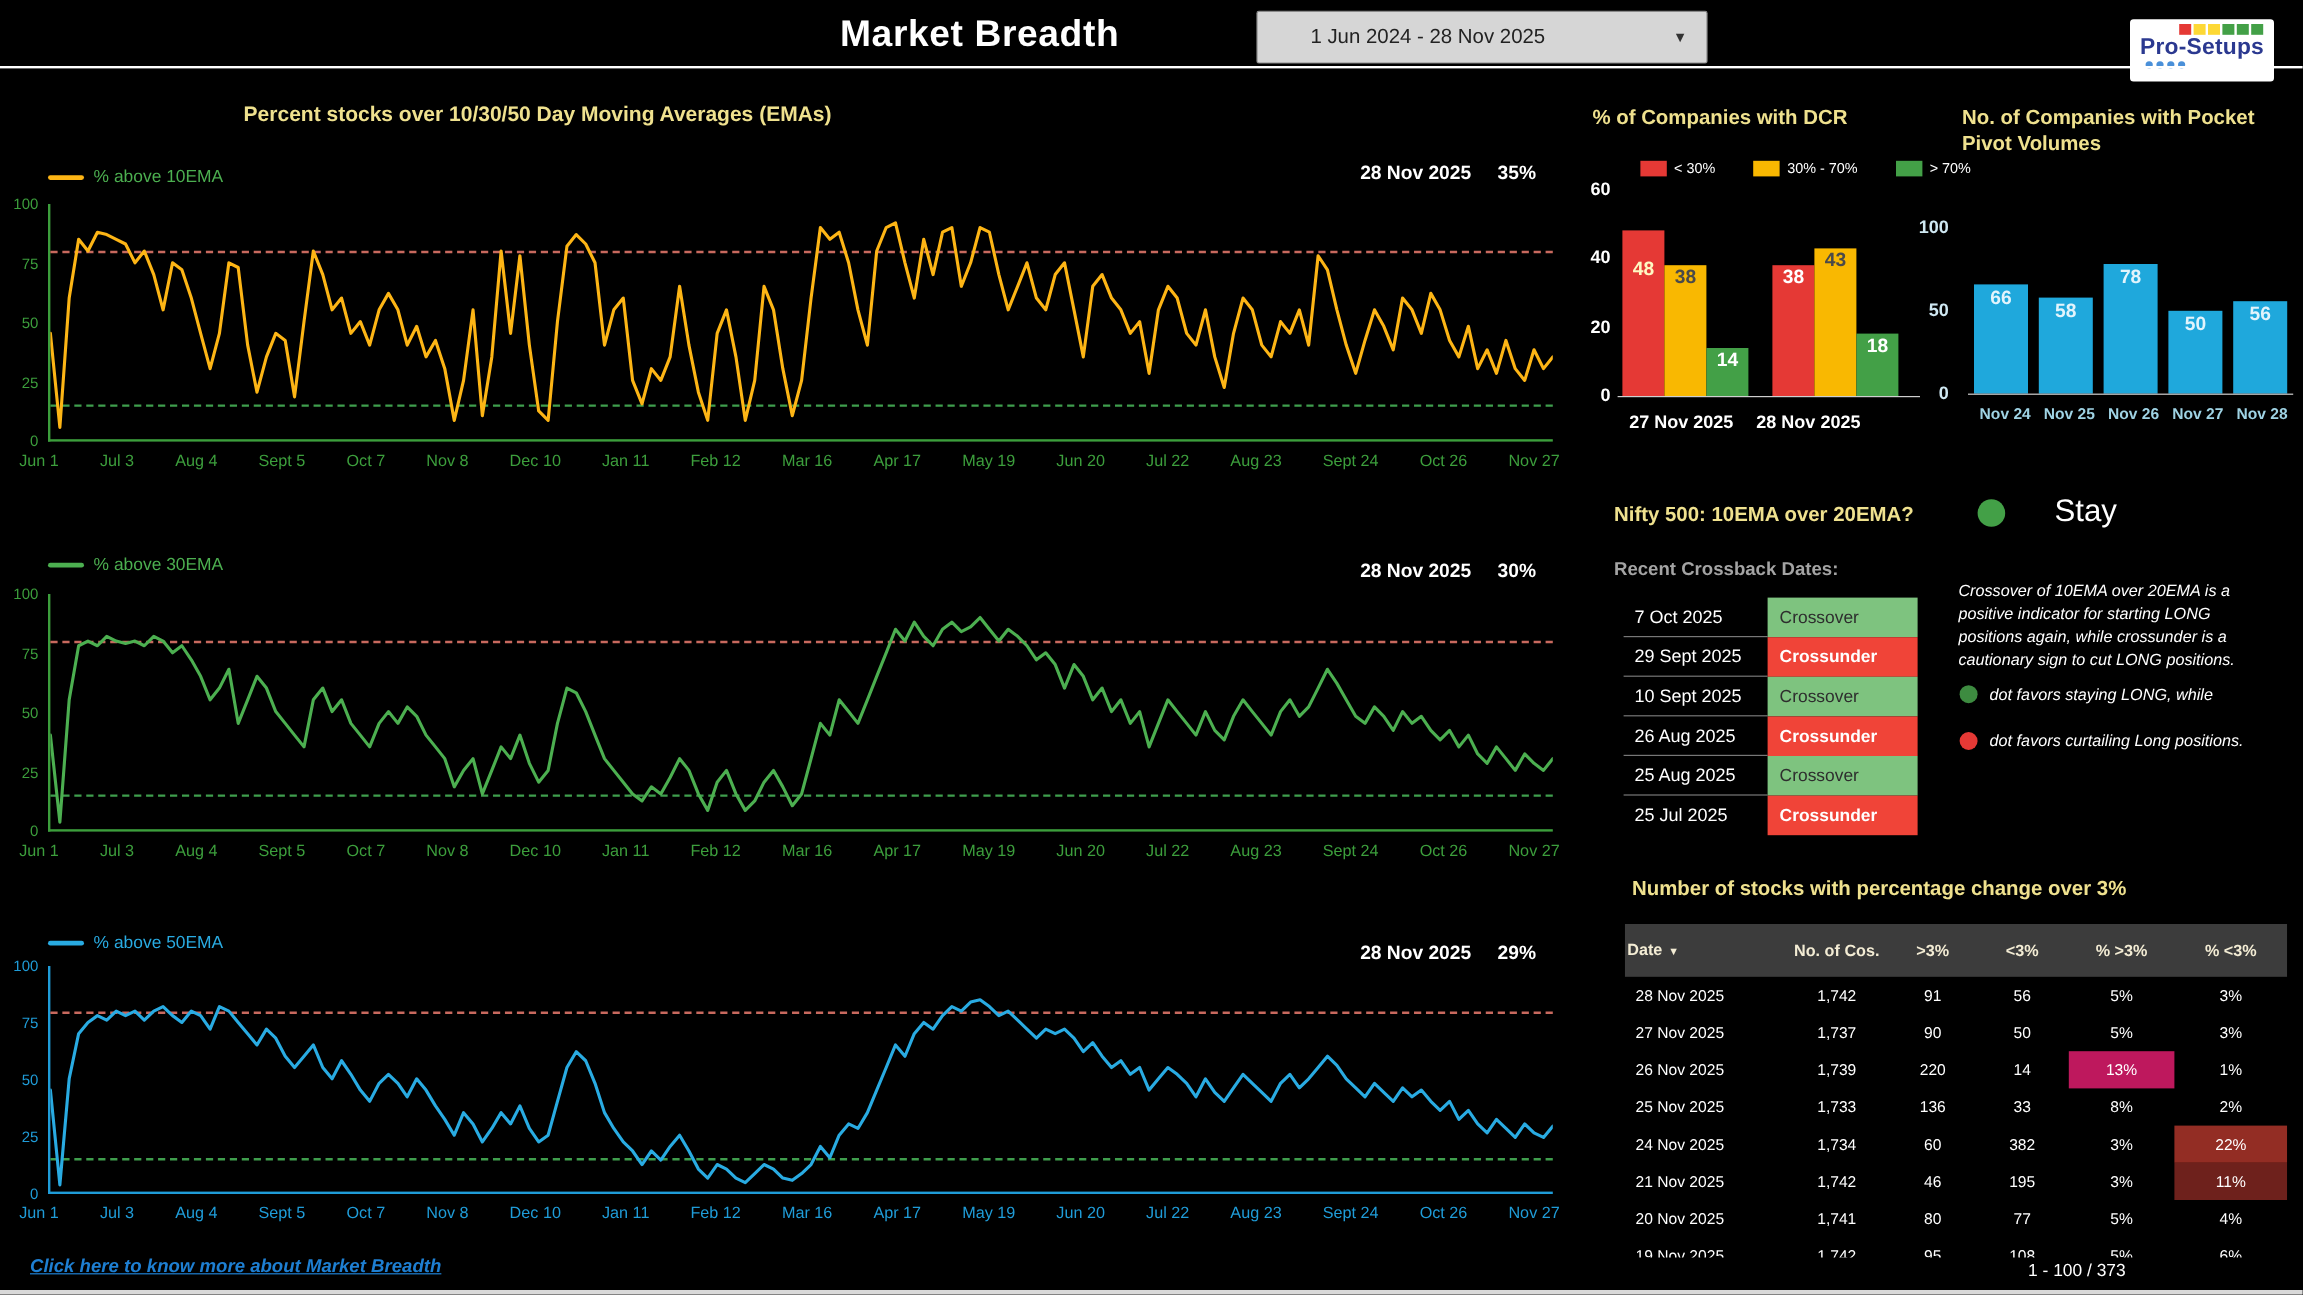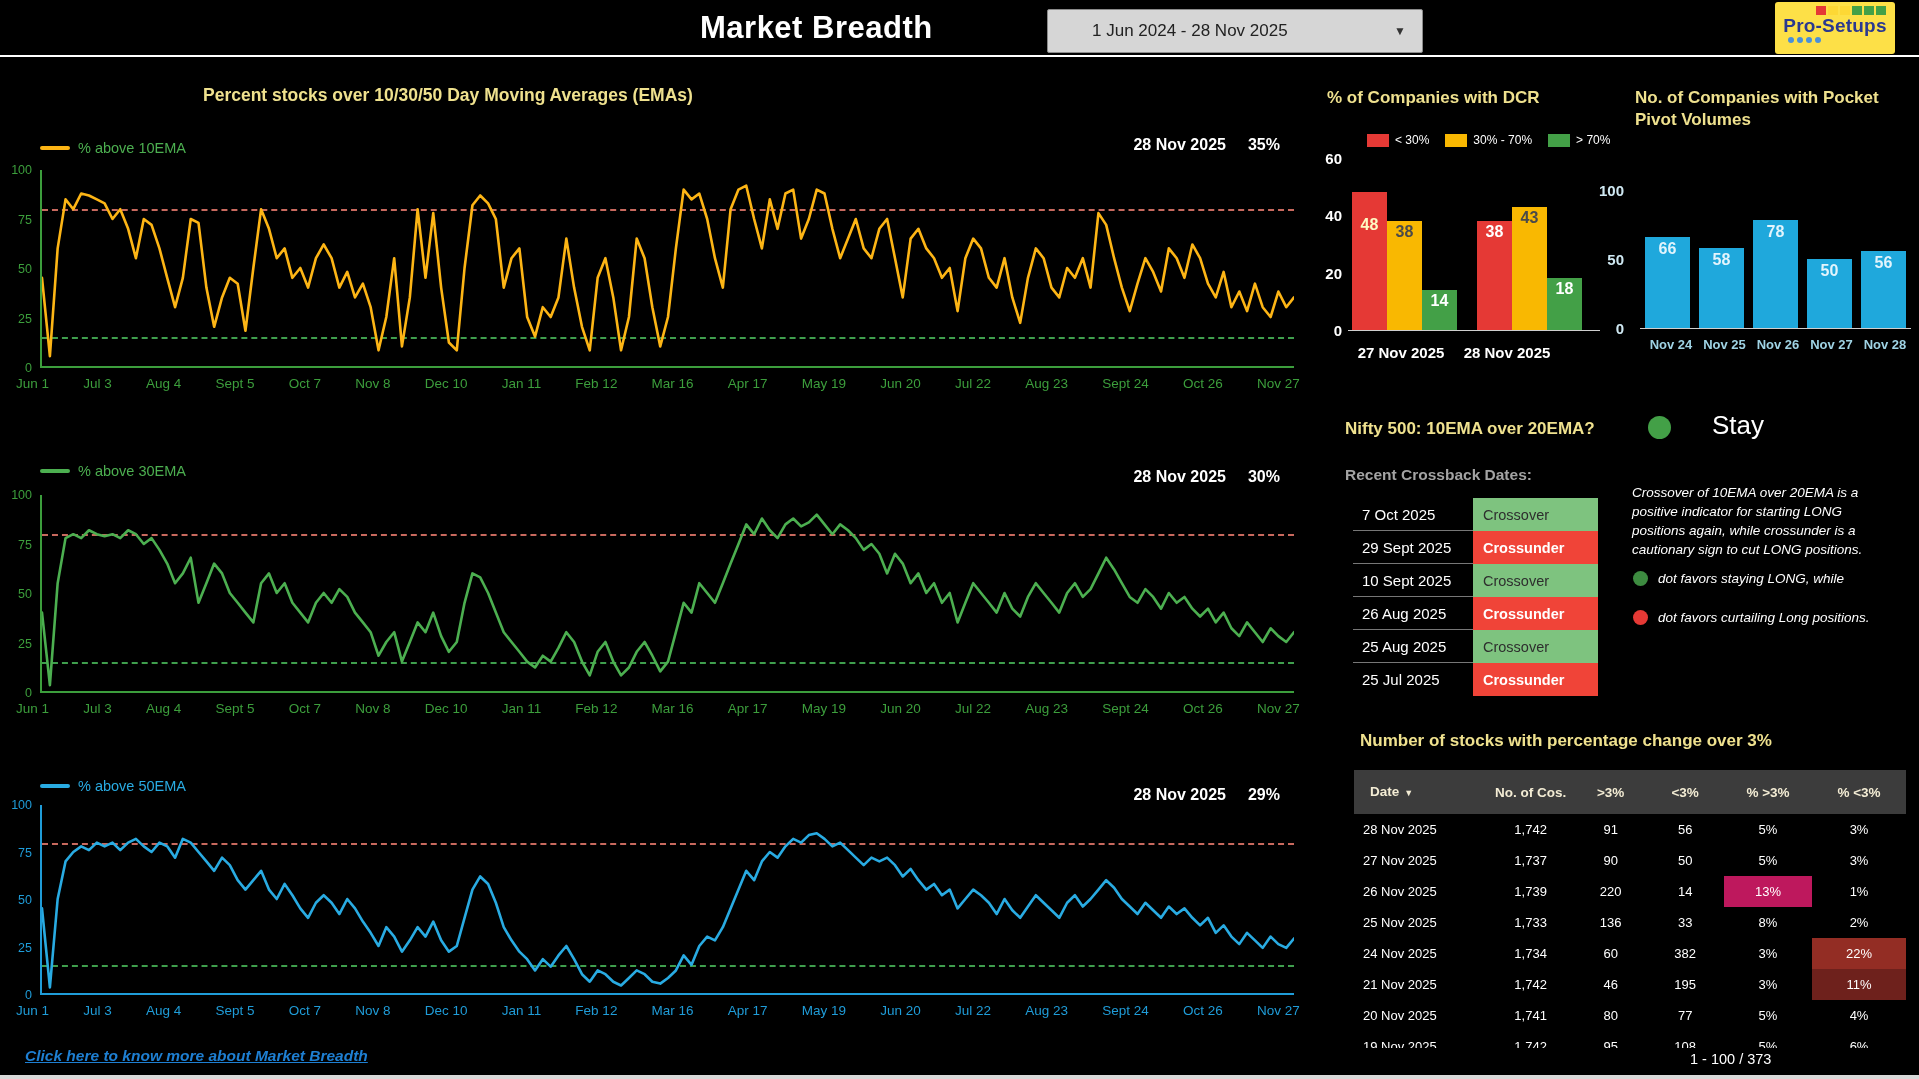--- a/index.html
+++ b/index.html
@@ -8,21 +8,21 @@
   #root { position:relative; width:1919px; height:1079px; background:#000; }
 
   
   #header { position:absolute; top:0; left:0; width:1919px; height:55px; background:#000; }
   #header-rule { position:absolute; top:55px; left:0; width:1919px; height:2px; background:#fff; }
   #page-title { position:absolute; top:10px; left:700px; color:#fff; font-size:31px; font-weight:bold; letter-spacing:0.5px; }
   #date-dropdown { position:absolute; top:9px; left:1047px; width:376px; height:44px;
      background:#d6d6d6; border:1px solid #8a8a8a; border-radius:2px; display:flex; align-items:center;
      padding:0 16px 0 44px; color:#222; font-size:17px; cursor:pointer; }
   #date-dropdown .caret { margin-left:auto; font-size:12px; color:#333; }
-  #logo { position:absolute; top:2px; right:24px; width:120px; height:52px; background:#fde047; border-radius:3px;
+  #logo { position:absolute; top:16px; right:24px; width:120px; height:52px; background:#ffffff; border-radius:3px;
      padding:4px 7px 3px 7px; display:flex; flex-direction:column; }
   #logo .sq-row { display:flex; gap:2px; justify-content:flex-end; margin-right:2px; }
   #logo .sq { width:10px; height:9px; }
   #logo .logo-text { font-size:19px; font-weight:bold; line-height:22px; text-align:center; letter-spacing:0.2px; }
   #logo .dot-row { display:flex; gap:3px; margin-left:6px; }
   #logo .dot { width:6px; height:6px; border-radius:50%; }
 
   
   #ema-title { position:absolute; top:85px; left:203px; font-size:17.5px; font-weight:bold; color:#efe18e; }
   .line-chart { position:absolute; left:0; width:1300px; }
@@ -39,21 +39,21 @@
   .band { position:absolute; left:0; width:100%; border-top:2px dashed; }
   .band-high { border-color:#c8695e; }
   .band-low  { border-color:#3f9e4d; }
   .xlabels { position:absolute; left:16px; width:1284px; display:flex; justify-content:space-between;
       font-size:13.5px; }
   #footer-link { position:absolute; top:1047px; left:25px; font-size:15.5px; font-weight:bold; font-style:italic;
       color:#1e7fd2; text-decoration:underline; cursor:pointer; }
 
   
   #dcr-title { position:absolute; top:88px; left:1327px; font-size:17px; font-weight:bold; color:#efe18e; }
-  #dcr-legend { position:absolute; top:133px; left:1347px; display:flex; gap:16px; align-items:center;padding-left:20px; }
+  #dcr-legend { position:absolute; top:133px; left:1347px; display:flex; gap:32px; align-items:center;padding-left:20px; }
   .dcr-leg-item { display:flex; align-items:center; gap:6px; color:#fff; font-size:12px; }
   .dcr-leg-swatch { width:22px; height:13px; }
   #dcr-yaxis { position:absolute; left:1320px; top:158px; width:26px; height:172px; }
   #dcr-yaxis .ytick { color:#fff; font-weight:bold; font-size:15px; }
   #dcr-plot { position:absolute; left:1348px; top:158px; width:252px; height:172px; }
   #dcr-baseline { position:absolute; left:1348px; top:330px; width:252px; height:1px; background:#cfcfcf; }
   .dcr-group { position:absolute; bottom:0; display:flex; align-items:flex-end; }
   .dcr-bar { width:35px; position:relative; }
   .dcr-bar span { position:absolute; top:2px; left:0; width:100%; text-align:center; font-size:16px; font-weight:bold; }
   .dcr-cats { position:absolute; left:1348px; top:344px; width:252px; display:flex; }
@@ -91,21 +91,21 @@
   .bullet .b-dot { width:15px; height:15px; border-radius:50%; flex:0 0 auto; }
   #bullet-green { top:571px; }
   #bullet-red { top:610px; }
 
   
   #pct-title { position:absolute; top:731px; left:1360px; font-size:17px; font-weight:bold; color:#efe18e; }
   #pct-table { position:absolute; top:770px; left:1354px; width:552px; height:278px; overflow:hidden; }
   .pct-header { display:grid; grid-template-columns:24% 16% 13% 14% 16% 17%; background:#3c3c3c;
       height:44px; align-items:center; color:#f3ecd4; font-weight:bold; font-size:13.5px; }
   .pct-header > div { text-align:center; line-height:15px; }
-  .pct-header > div:first-child { text-align:left; padding-left:16px; }
+  .pct-header > div:first-child { text-align:left; padding-left:2px; }
   .sort-arrow { font-size:9px; margin-left:5px; }
   .pct-row { display:grid; grid-template-columns:24% 16% 13% 14% 16% 17%; height:31px; align-items:stretch;
       color:#fff; font-size:13px; }
   .pct-row > div { display:flex; align-items:center; justify-content:center; }
   .pct-row > div:first-child { justify-content:flex-start; padding-left:9px; }
   #pagination { position:absolute; top:1051px; left:1690px; display:flex; align-items:center; gap:26px;flex-direction:column; }
   #pagination .pag-label { color:#fff; font-size:14.5px; }
   #pagination .chev { font-size:15px; font-weight:bold; cursor:pointer; }
   #pag-prev { color:#7a7a7a; }
   #pag-next { color:#fff; }

